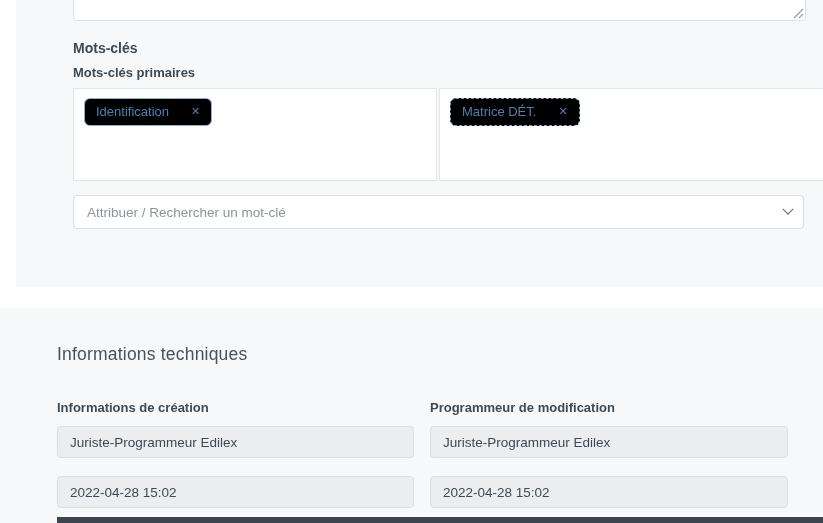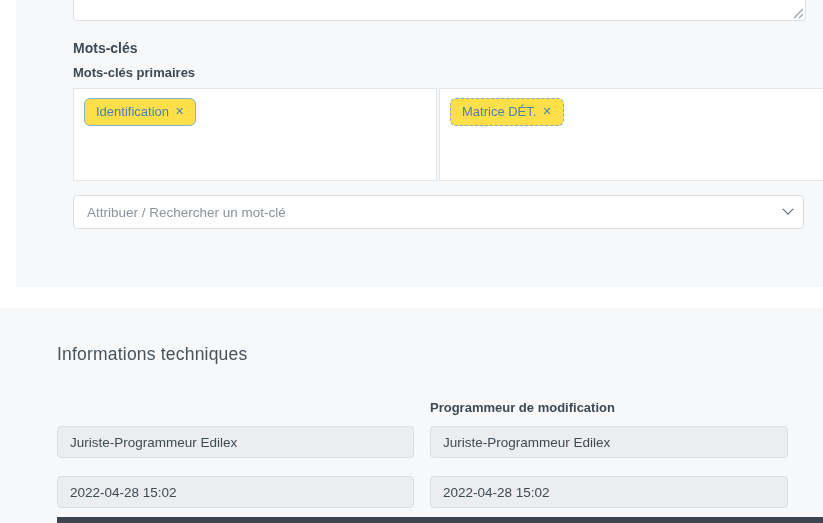--- a/index.html
+++ b/index.html
@@ -45,24 +45,24 @@
 
   .tagbox {
     position: absolute; top: 88px; height: 93px;
     background: #ffffff; border: 1px solid #e3e6e9;
     padding: 9px 10px;
   }
   .tagbox.left { left: 57px; width: 364px; }
   .tagbox.right { left: 423px; width: 421px; }
 
   .chip {
-    display: inline-flex; align-items: center; gap: 6px;
+    display: inline-flex; align-items: center; gap: 22px;
     border: 1px solid #8aafd6; border-radius: 6px;
     padding: 5px 11px 6px 11px;
-    font-size: 13px; color: #4c80b2; background: #fde047;
+    font-size: 13px; color: #4c80b2; background: #000000;
   }
   .chip.dashed { border-style: dashed; border-color: #7ea9d4; }
   .chip .x {
     font-size: 11px; color: #4c80b2; cursor: pointer; line-height: 1;
   }
 
   .kw-search {
     position: absolute; left: 57px; top: 195px; width: 731px; height: 34px;
     background: #ffffff; border: 1px solid #d9dde1; border-radius: 4px;
     display: flex; align-items: center; cursor: pointer;
@@ -143,20 +143,21 @@
       <span class="chev">
         <span class="chev-glyph"></span>
       </span>
     </div>
   </div>
 
   <div class="section section-bottom">
 
     <div class="h-tech">Informations techniques</div>
 
+    <div class="tech-label left">Informations de création</div>
     <div class="tech-label right">Programmeur de modification</div>
 
     <div class="ro-field c1 r1">
       <span>Juriste-Programmeur Edilex</span>
     </div>
     <div class="ro-field c2 r1">
       <span>Juriste-Programmeur Edilex</span>
     </div>
 
     <div class="ro-field c1 r2">

